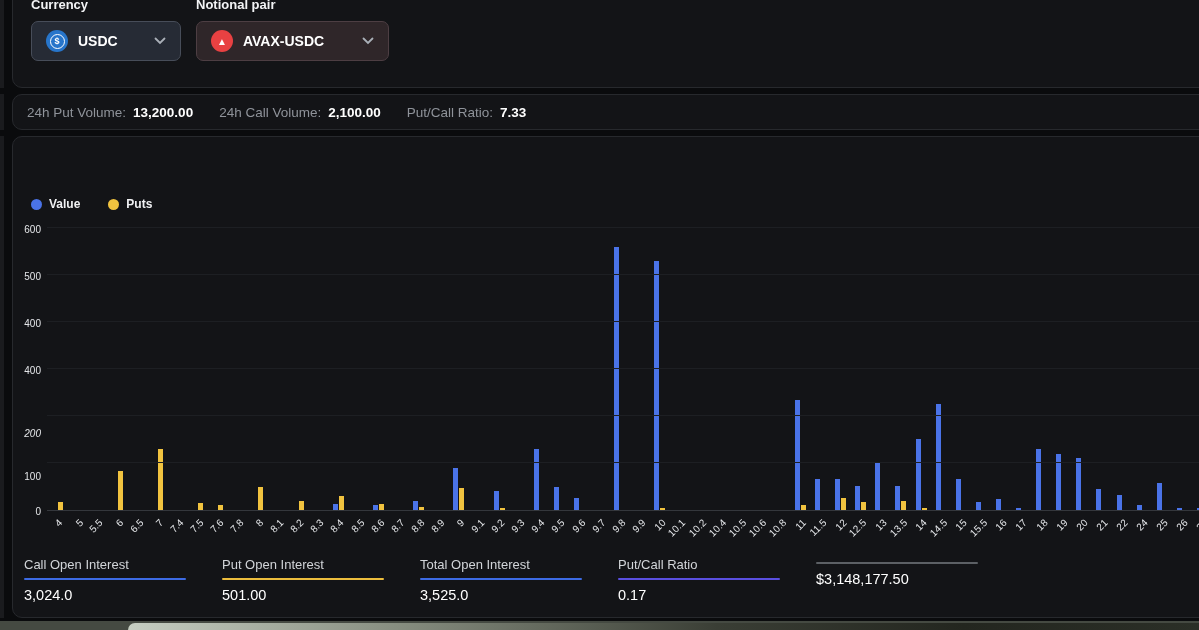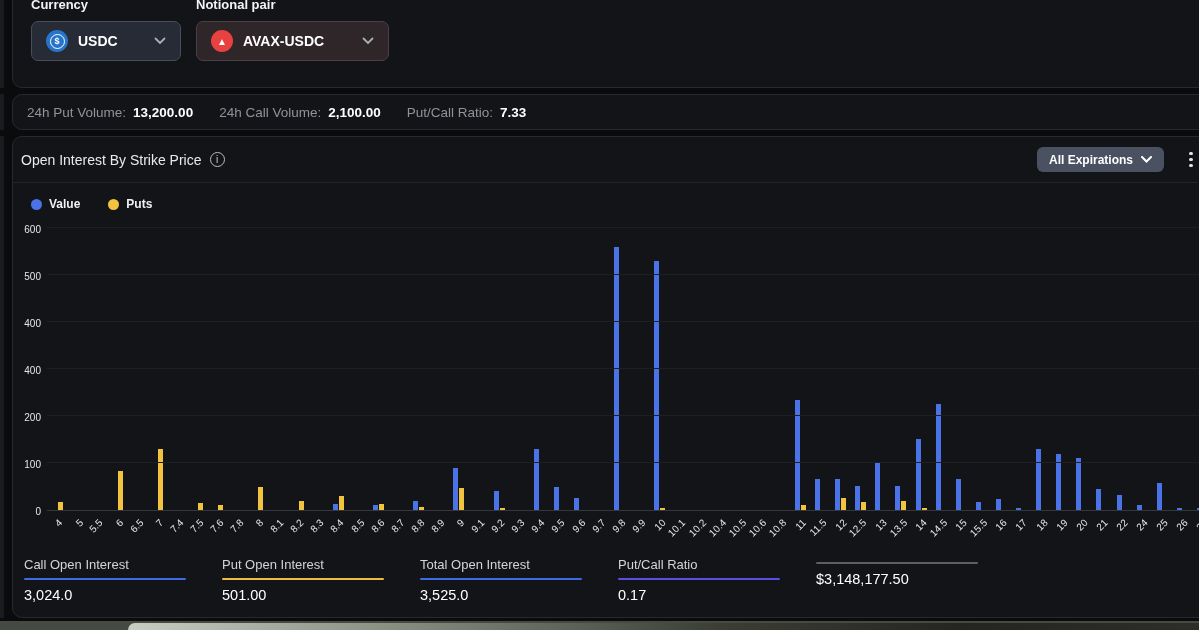--- a/index.html
+++ b/index.html
@@ -125,53 +125,37 @@
       <span class="vol-label">24h Call Volume:</span>
       <span class="vol-value">2,100.00</span>
     </div>
     <div class="vol-item">
       <span class="vol-label">Put/Call Ratio:</span>
       <span class="vol-value">7.33</span>
     </div>
   </div>
 
   <div class="card" id="chart-card">
-    <div class="chart-header">
-      <span class="chart-title">Open Interest By Strike Price</span>
-      <span class="info-icon">i</span>
-      <span class="header-spacer"></span>
-      <button class="exp-btn">
-        <span>All Expirations</span>
-        <svg class="chev" width="11" height="7" viewBox="0 0 11 7">
-            <path d="M1 1 L5.5 5.5 L10 1" stroke="#ffffff" stroke-width="2" fill="none" stroke-linecap="round"></path>
-          </svg>
-      </button>
-      <span class="kebab">
-          <i></i>
-          <i></i>
-          <i></i>
-        </span>
-    </div>
 
     <div class="legend">
         <span class="legend-item">
           <span class="legend-dot" style="background: rgb(74, 115, 232);"></span>
           <span class="legend-label">Value</span>
         </span>
         <span class="legend-item">
           <span class="legend-dot" style="background: rgb(241, 195, 63);"></span>
           <span class="legend-label">Puts</span>
         </span>
       </div>
 
     <div class="chart-row">
       <div class="y-axis">
           <div class="ytick" style="bottom: -6px;">0</div>
-          <div class="ytick" style="bottom: 41px;">100</div>
-          <div class="ytick" style="bottom: 88px;">200</div>
+          <div class="ytick" style="bottom: 29px;">100</div>
+          <div class="ytick" style="bottom: 72px; font-style: italic;">200</div>
           <div class="ytick" style="bottom: 135px;">400</div>
           <div class="ytick" style="bottom: 182px;">400</div>
           <div class="ytick" style="bottom: 229px;">500</div>
           <div class="ytick" style="bottom: 276px;">600</div>
         </div>
       <div class="plot">
         <div class="bars-row">
             <div class="bar-group">
               <div class="bar" style="height: 0px; background: rgb(74, 115, 232);"></div>
               <div class="bar" style="height: 8px; background: rgb(241, 195, 63);"></div>

